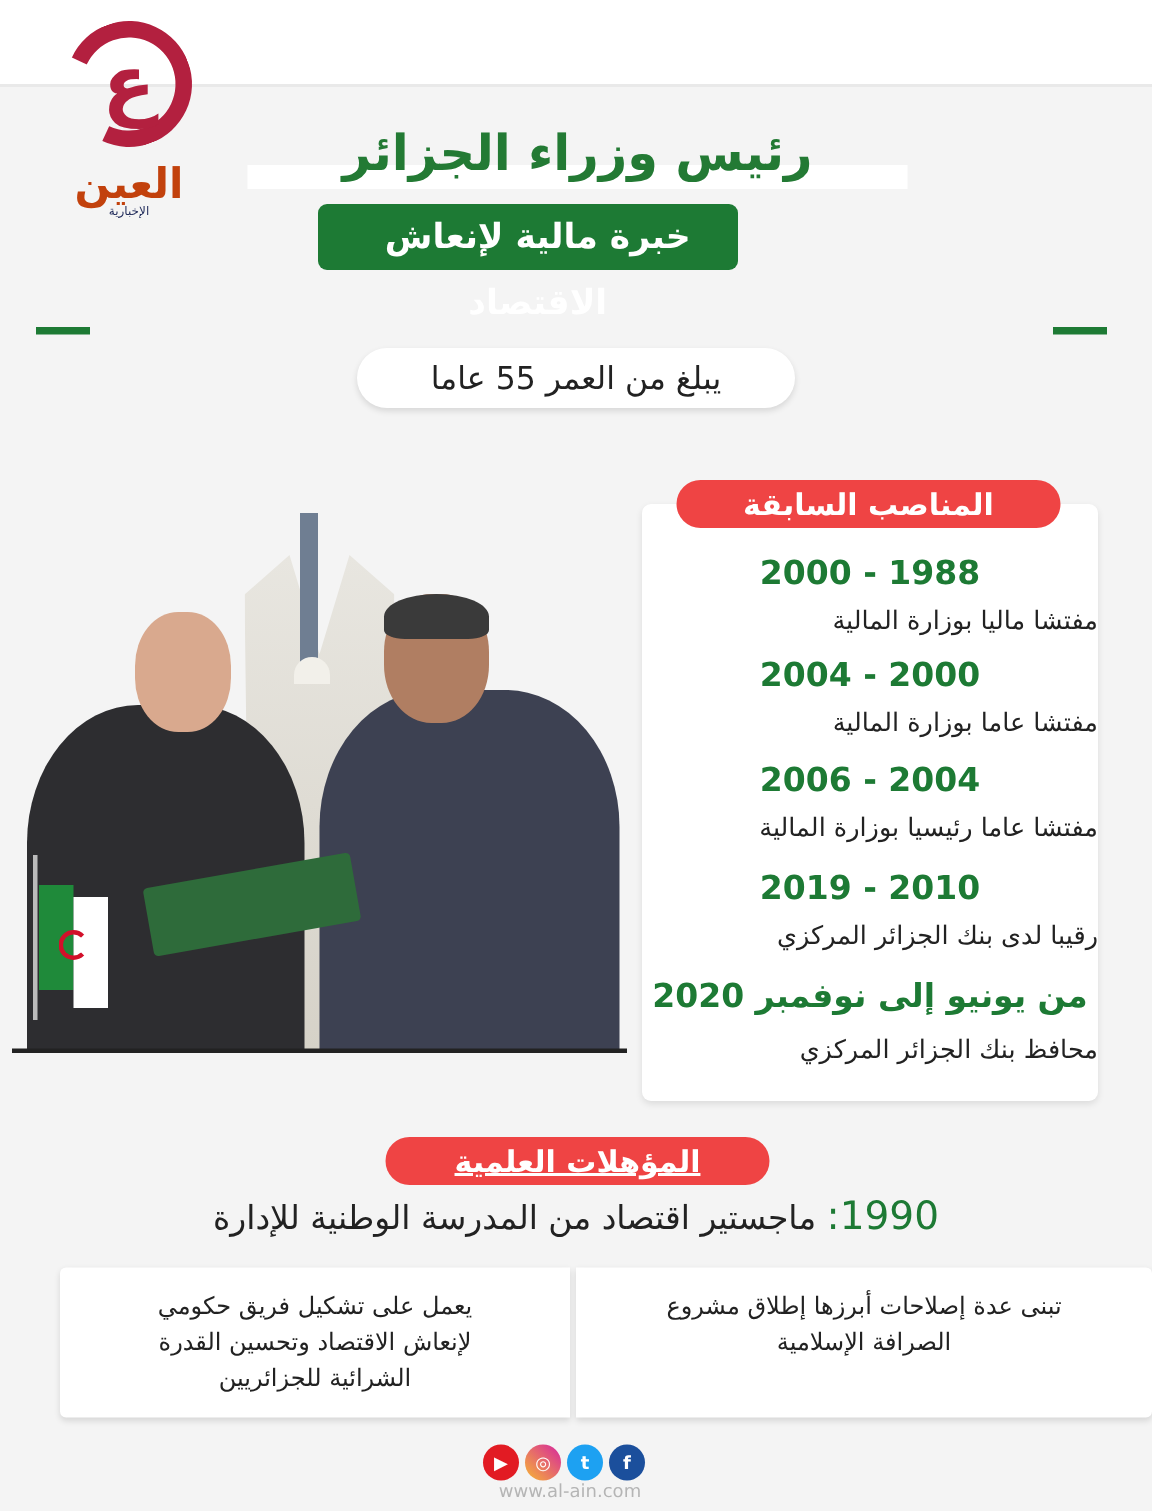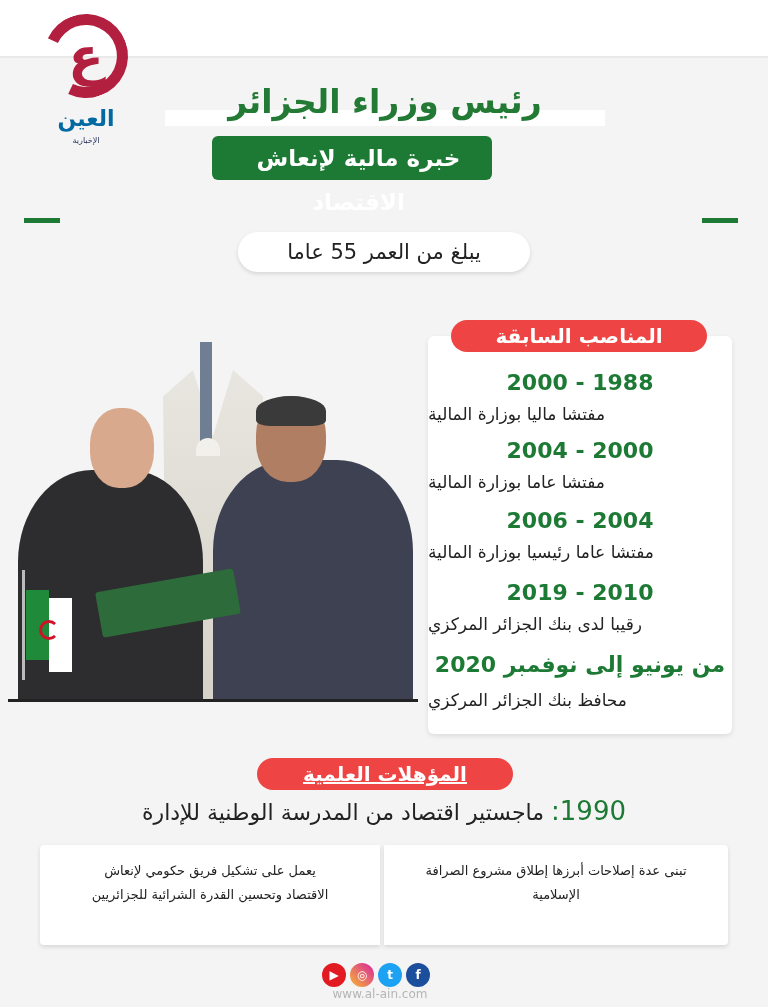--- a/index.html
+++ b/index.html
@@ -11,21 +11,21 @@
     direction: rtl;
   }
   .top-band { position: absolute; left: 0; top: 0; width: 768px; height: 58px; background: #ffffff; border-bottom: 2px solid #e9e9e9; }
   .logo { position: absolute; left: 40px; top: 14px; width: 92px; height: 130px; direction: ltr; }
   .logo-circle {
     position: absolute; left: 4px; top: 0; width: 84px; height: 84px; border-radius: 50%;
     border: 11px solid #b3203f; border-left-color: transparent;
     transform: rotate(-20deg);
   }
   .logo-glyph { position: absolute; left: 24px; top: 12px; width: 44px; text-align: center; font-size: 52px; font-weight: bold; color: #b3203f; line-height: 60px; }
-  .logo-name { position: absolute; left: 8px; top: 92px; width: 76px; text-align: center; font-size: 22px; font-weight: bold; color: #0369a1; }
+  .logo-name { position: absolute; left: 8px; top: 92px; width: 76px; text-align: center; font-size: 28px; font-weight: bold; color: #c2410c; }
   .logo-sub { position: absolute; left: 8px; top: 122px; width: 76px; text-align: center; font-size: 8px; color: #1f2a5a; }
 
   .title-strip { position: absolute; left: 165px; top: 110px; width: 440px; height: 16px; background: #ffffff; }
   .main-title { position: absolute; left: 165px; top: 82px; width: 440px; text-align: center; font-size: 33px; font-weight: bold; color: #237a34; }
   .sub-title {
     position: absolute; left: 212px; top: 136px; width: 280px; height: 44px; border-radius: 6px;
     background: #1d7a34; color: #fff; text-align: center; font-size: 23px; font-weight: bold; line-height: 44px; padding-left: 13px;
   }
   .news-line { position: absolute; left: 0; top: 204px; width: 768px; height: 30px; }
   .dash { position: absolute; top: 14px; width: 36px; height: 5px; background: #1d7a34; }
@@ -53,29 +53,29 @@
   .flag .g { position: absolute; left: 0; top: 0; width: 23px; height: 70px; background: #1f8a3a; }
   .flag .w { position: absolute; left: 23px; top: 8px; width: 23px; height: 74px; background: #fff; }
   .flag .c { position: absolute; left: 13px; top: 30px; width: 20px; height: 20px; border-radius: 50%; border: 3px solid #d2102a; border-right-color: transparent; }
   .flag .pole { position: absolute; left: -4px; top: -20px; width: 3px; height: 110px; background: #bbb; }
 
   .card { position: absolute; left: 428px; top: 336px; width: 304px; height: 398px; background: #fff; border-radius: 6px; box-shadow: 0 2px 5px rgba(0,0,0,0.1); }
   .pill { position: absolute; height: 32px; border-radius: 16px; background: #ef4444; color: #fff; font-size: 20px; font-weight: bold; text-align: center; line-height: 32px; }
   .pill.positions { left: 451px; top: 320px; width: 256px; }
   .entry-year { position: absolute; left: 428px; width: 304px; text-align: center; font-size: 22px; font-weight: bold; color: #1d7a34; direction: ltr; }
   .entry-year.rtl { direction: rtl; }
-  .entry-desc { position: absolute; left: 428px; width: 304px; text-align: left; font-size: 17px; color: #222; }
+  .entry-desc { position: absolute; left: 428px; width: 304px; text-align: right; font-size: 17px; color: #222; }
 
   .pill.edu { left: 257px; top: 758px; width: 256px; text-decoration: underline; }
   .degree { position: absolute; left: 60px; top: 794px; width: 648px; text-align: center; font-size: 22px; color: #222; line-height: 34px; }
   .degree .yr { color: #1d7a34; font-size: 26px; }
   .bottom-card { position: absolute; top: 845px; height: 100px; background: #fff; box-shadow: 0 2px 4px rgba(0,0,0,0.12); }
-  .bottom-card.right { left: 384px; width: 344px; border-radius: 0 4px 4px 0; }
+  .bottom-card.right { left: 384px; width: 384px; border-radius: 0 4px 4px 0; }
   .bottom-card.left { left: 40px; width: 340px; border-radius: 4px 0 0 4px; }
-  .bottom-card p { text-align: center; font-size: 13px; color: #222; line-height: 24px; padding-top: 14px; }
+  .bottom-card p { text-align: center; font-size: 16px; color: #222; line-height: 24px; padding-top: 14px; }
 
   .social { position: absolute; left: 322px; top: 963px; width: 108px; height: 24px; direction: ltr; display: flex; gap: 4px; }
   .social span { width: 24px; height: 24px; border-radius: 50%; color: #fff; font-size: 12px; font-weight: bold; text-align: center; line-height: 24px; }
   .yt { background: #e21b23; } .ig { background: linear-gradient(45deg, #f7b733, #d6249f); } .tw { background: #1da1f2; } .fb { background: #1b4f9c; }
   .site { position: absolute; left: 300px; top: 987px; width: 160px; text-align: center; font-size: 12px; color: #b5b5b5; direction: ltr; }
 </style>
 </head>
 <body>
 
 <div class="top-band"></div>

